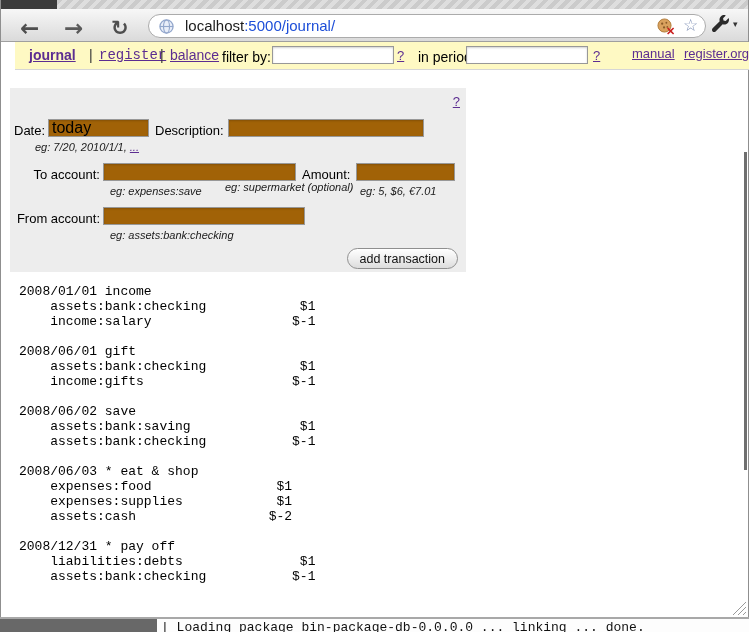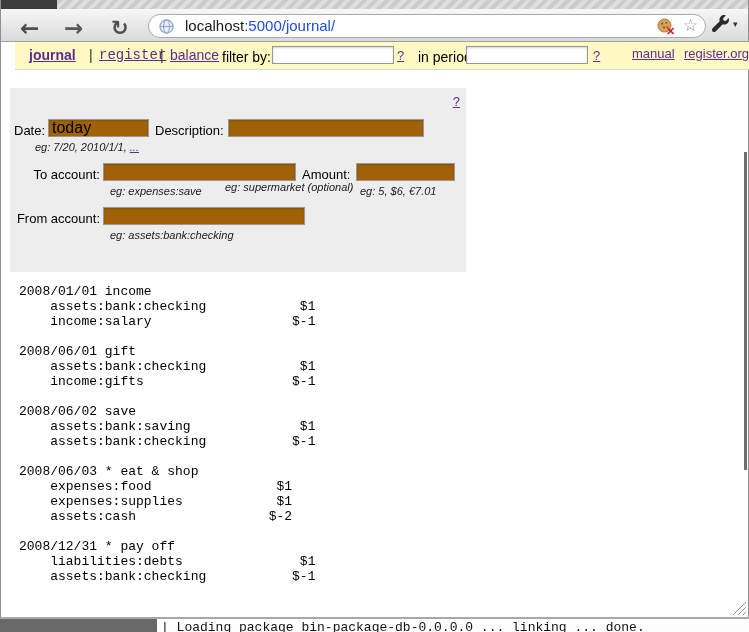--- a/index.html
+++ b/index.html
@@ -144,20 +144,21 @@
   <span class="f-label" style="left:292px;top:79px;">Amount:</span>
   <input class="f-input" style="left: 346px; top: 75px; width: 99px;" value="">
 
   <span class="hint" style="left:100px;top:97px;">eg: expenses:save</span>
   <span class="hint" style="left:350px;top:97px;">eg: 5, $6, €7.01</span>
 
   <span class="f-label" style="left:0;top:123px;width:90px;text-align:right;">From account:</span>
   <input class="f-input" style="left: 93px; top: 119px; width: 202px;" value="">
   <span class="hint" style="left:100px;top:141px;">eg: assets:bank:checking</span>
 
+  <button class="aqua-btn">add transaction</button>
 </div>
 
 <pre class="journal">2008/01/01 income
     assets:bank:checking            $1
     income:salary                  $-1
 
 2008/06/01 gift
     assets:bank:checking            $1
     income:gifts                   $-1
 

